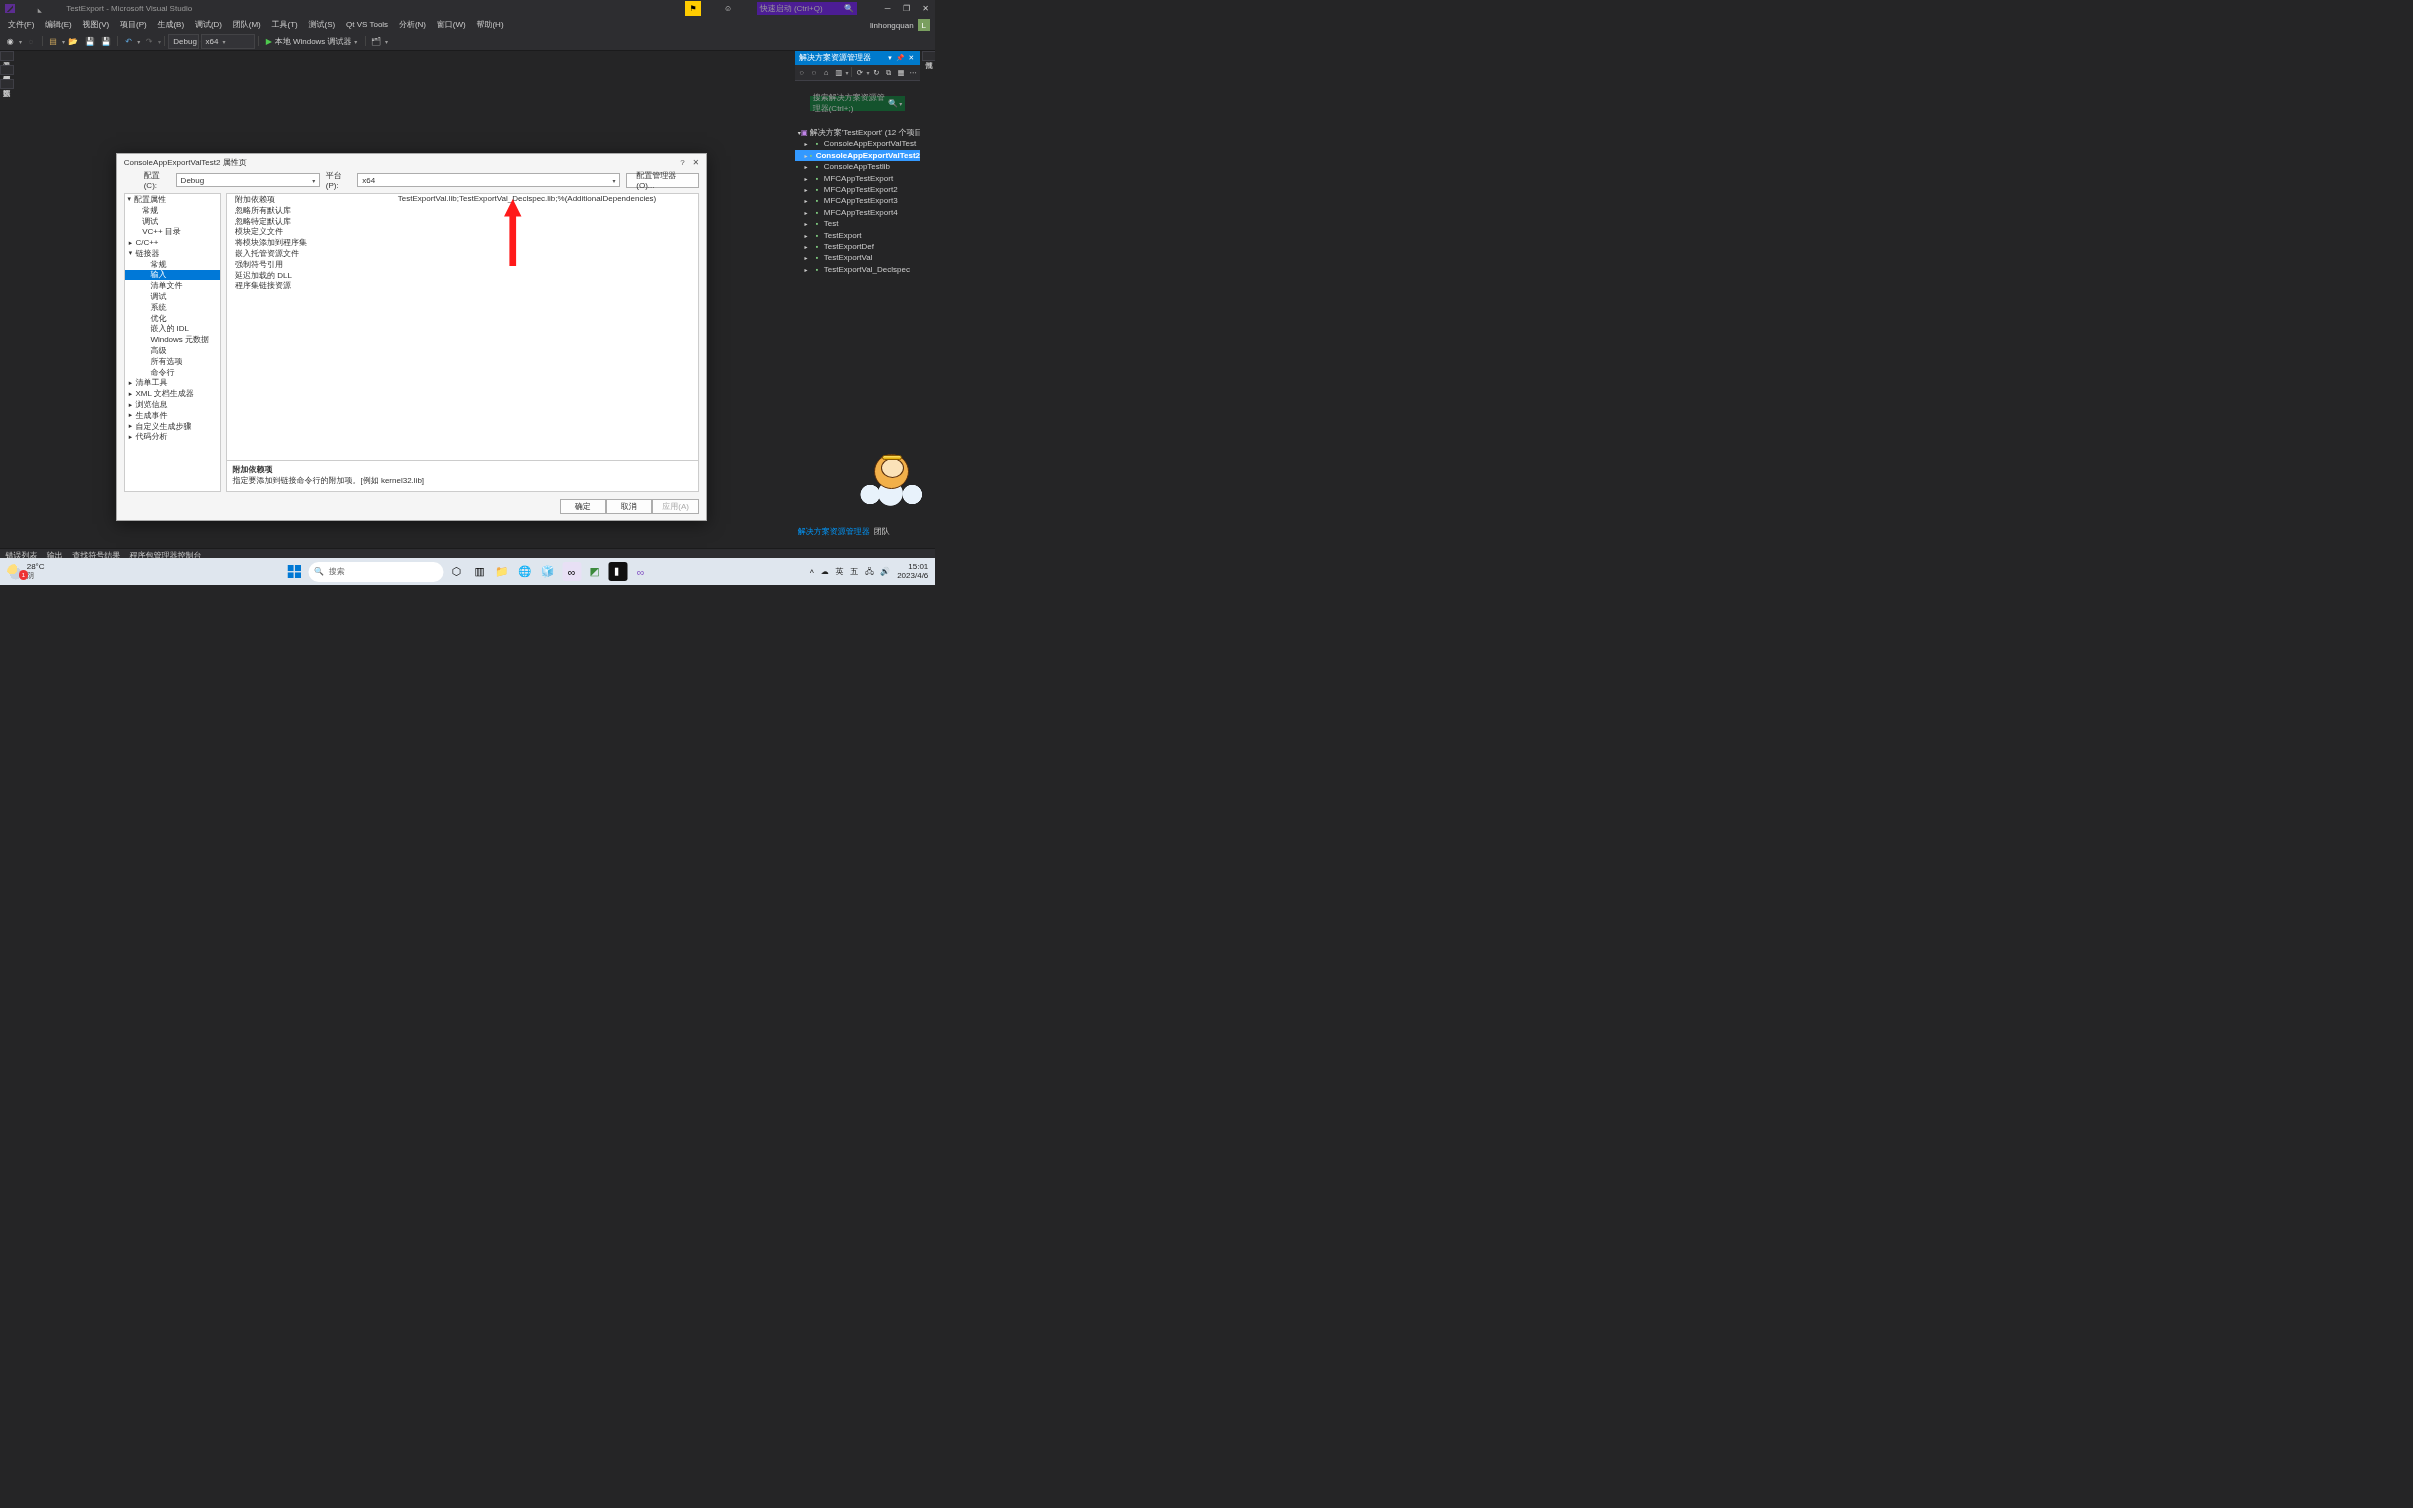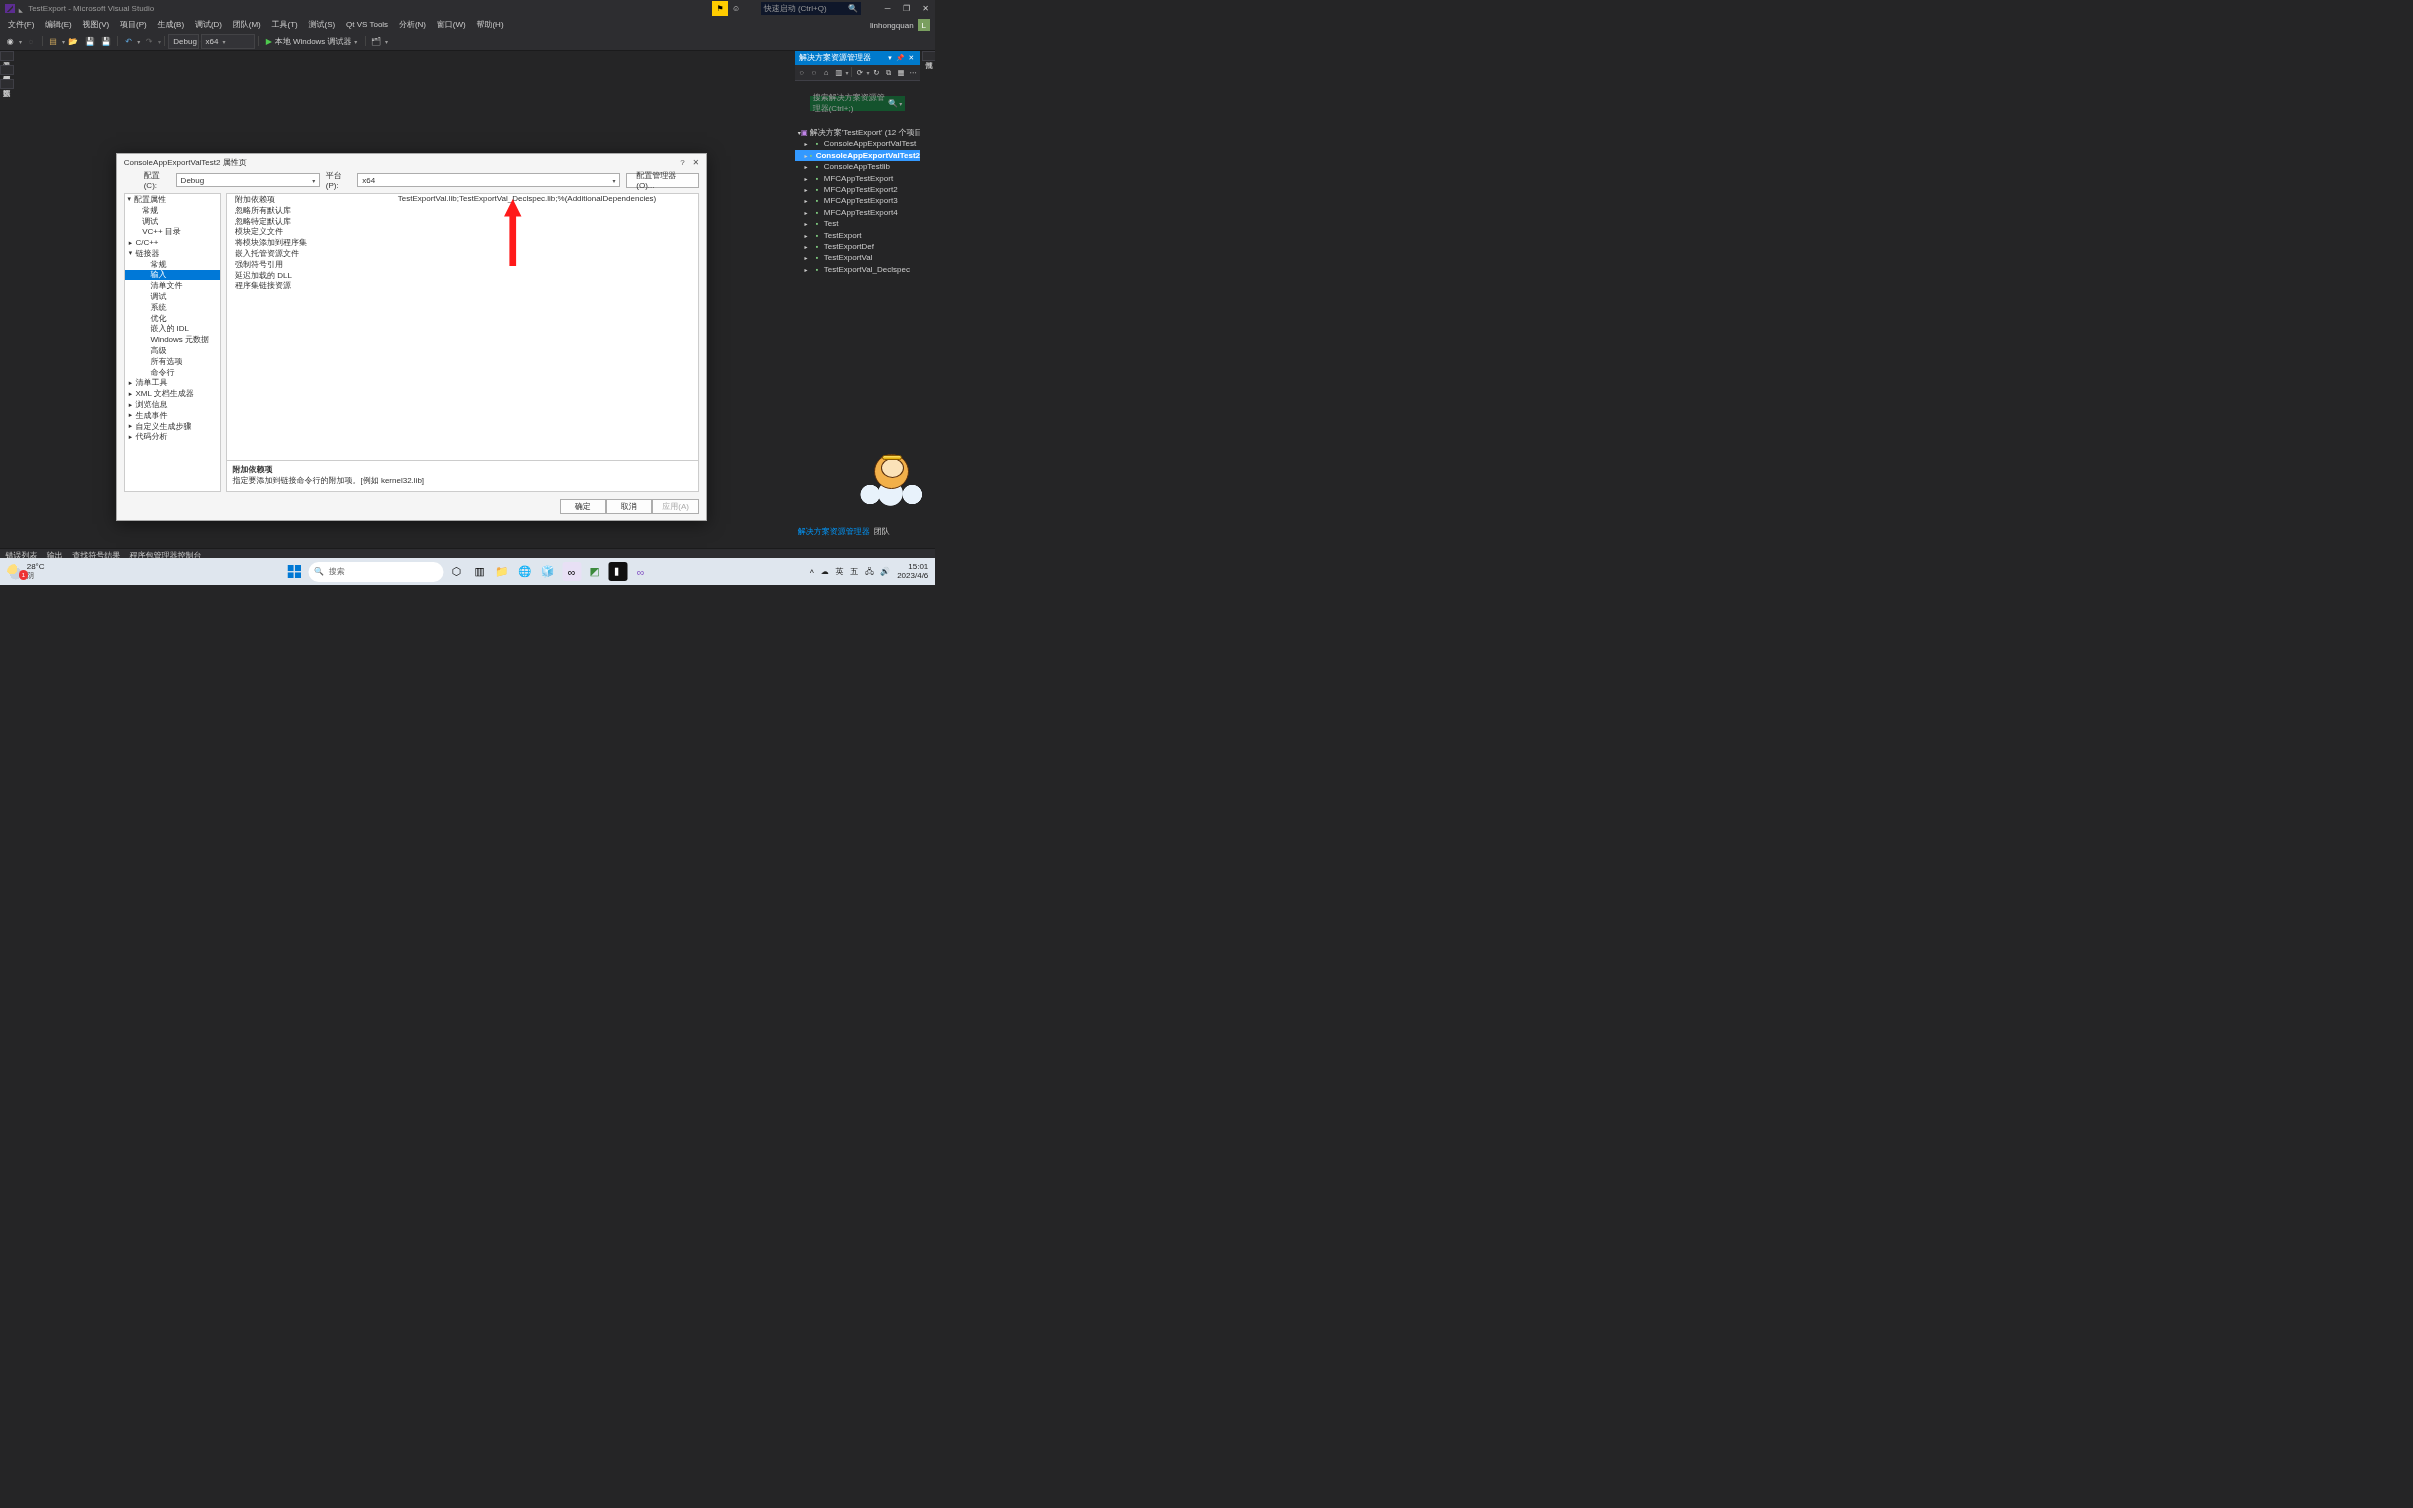--- a/index.html
+++ b/index.html
@@ -1,28 +1,28 @@
 <!DOCTYPE html>
 <html><head>
 <meta charset="utf-8">
 <style>
 * { margin:0; padding:0; box-sizing:border-box; font-family:"Microsoft YaHei","Segoe UI",sans-serif; font-size:8px; user-select:none; }
 body { width:935px; height:585px; background:#252526; overflow:hidden; position:relative; }
 
 
-.title-bar { height:17px; background:#2d2d30; display:flex; align-items:center; color:#999; position:relative; }
+.title-bar { height:17px; background:#2d2d30; display:flex; align-items:center; color:#999; position:relative;gap:19px; }
 .title-bar .vs-logo { width:9.4px; height:9.4px; margin:0 4px 0 5.4px; background:#5c2d91; position:relative; }
 .title-bar .vs-logo::before { content:""; position:absolute; inset:1.3px; background:#2d2d30; clip-path:polygon(0 100%,100% 0,100% 30%,30% 100%); }
 .title-bar .tri { width:6.7px; height:6.7px; margin-right:2.7px; }
 .title-bar .tri::before { content:"◣"; color:#999; font-size:5.4px; }
 .title-bar .title-text { flex:0 0 auto; }
 .title-bar .spacer { flex:1; }
 .title-bar .flag-btn { width:16px; height:15px; background:#ffcc00; display:flex; align-items:center; justify-content:center; color:#000; }
 .title-bar .feedback-btn { width:16px; height:15px; display:flex; align-items:center; justify-content:center; color:#ccc; }
-.title-bar .search-box { width:100px; height:13.5px; background:#0f172a; margin:0 17px; display:flex; align-items:center; padding:0 2.7px; color:#999; }
+.title-bar .search-box { width:100px; height:13.5px; background:#4c1d95; margin:0 2px; display:flex; align-items:center; padding:0 2.7px; color:#999; }
 .title-bar .search-box .mag { margin-left:auto; }
 .title-bar .win-btns { display:flex; }
 .title-bar .win-btn { width:19px; height:15px; display:flex; align-items:center; justify-content:center; color:#ccc; }
 
 
 .menu-bar { height:15px; background:#2d2d30; display:flex; align-items:flex-end; padding:0 2.7px; color:#ccc; }
 .menu-item { padding:0 5.4px; height:100%; display:flex; align-items:center; }
 
 
 .toolbar { height:19px; background:#2d2d30; border-bottom:0.7px solid #1b1b1c; display:flex; align-items:center; padding:0 2.7px; gap:1.3px; }

